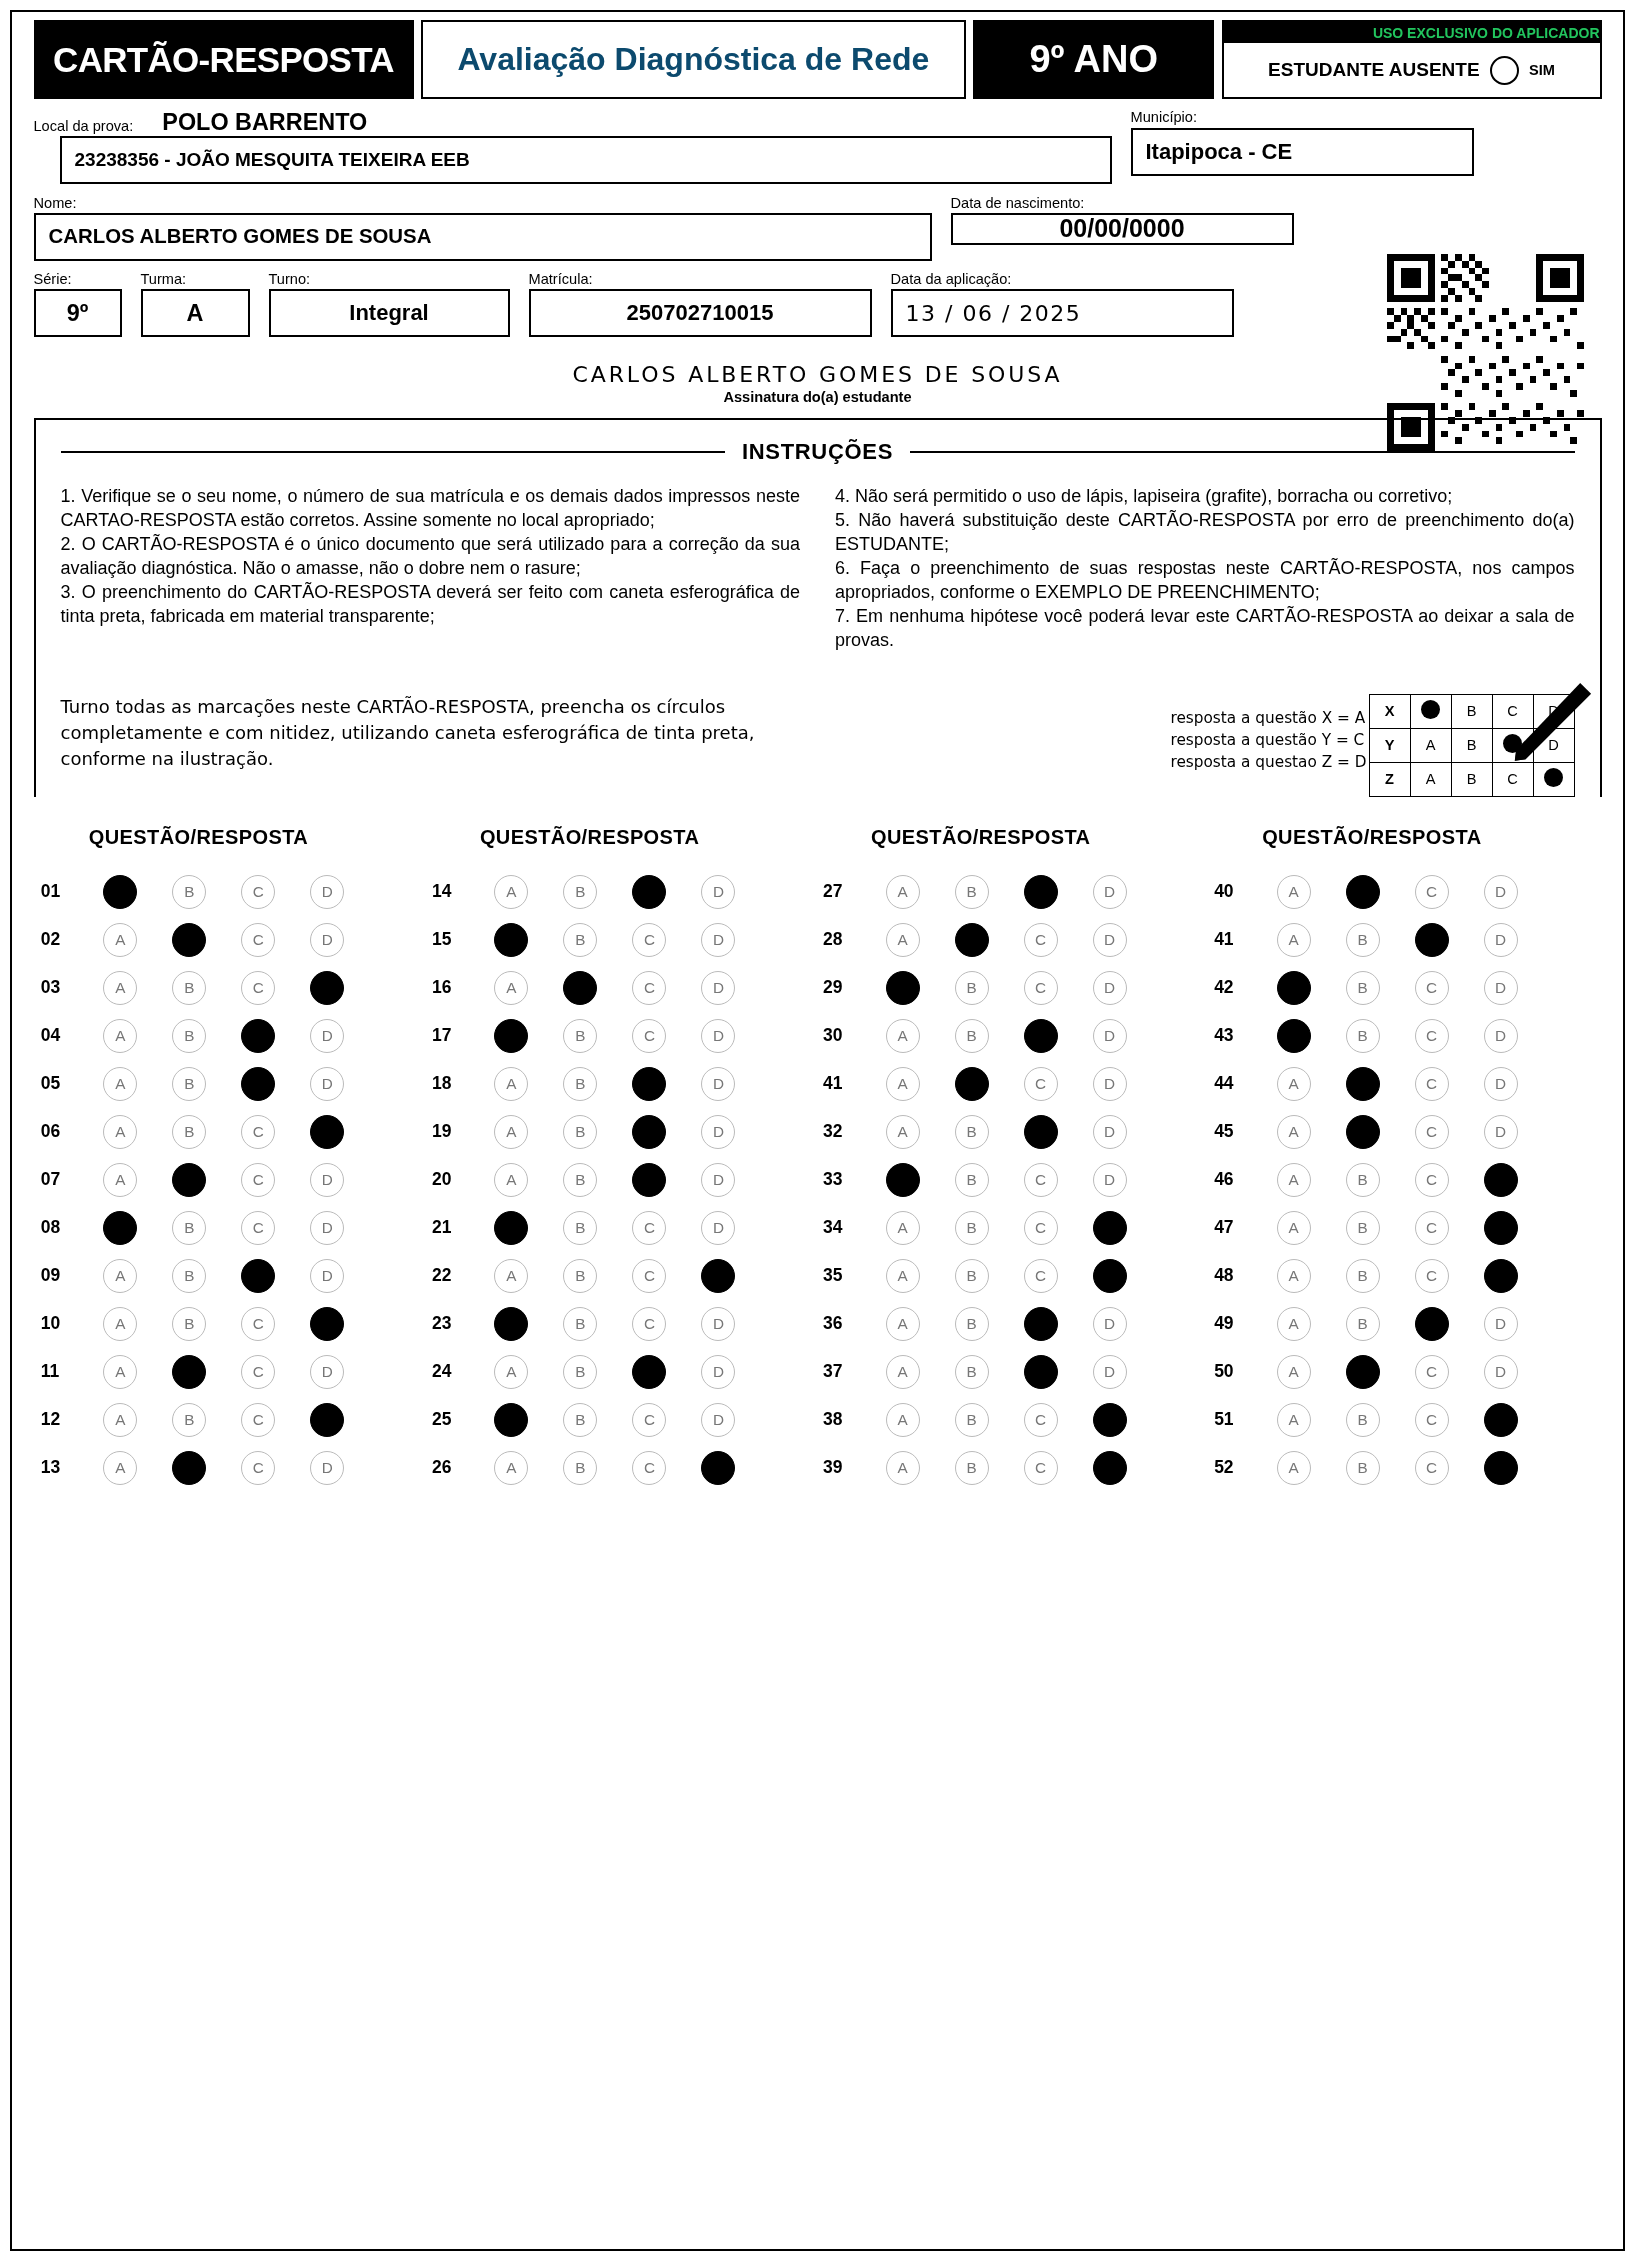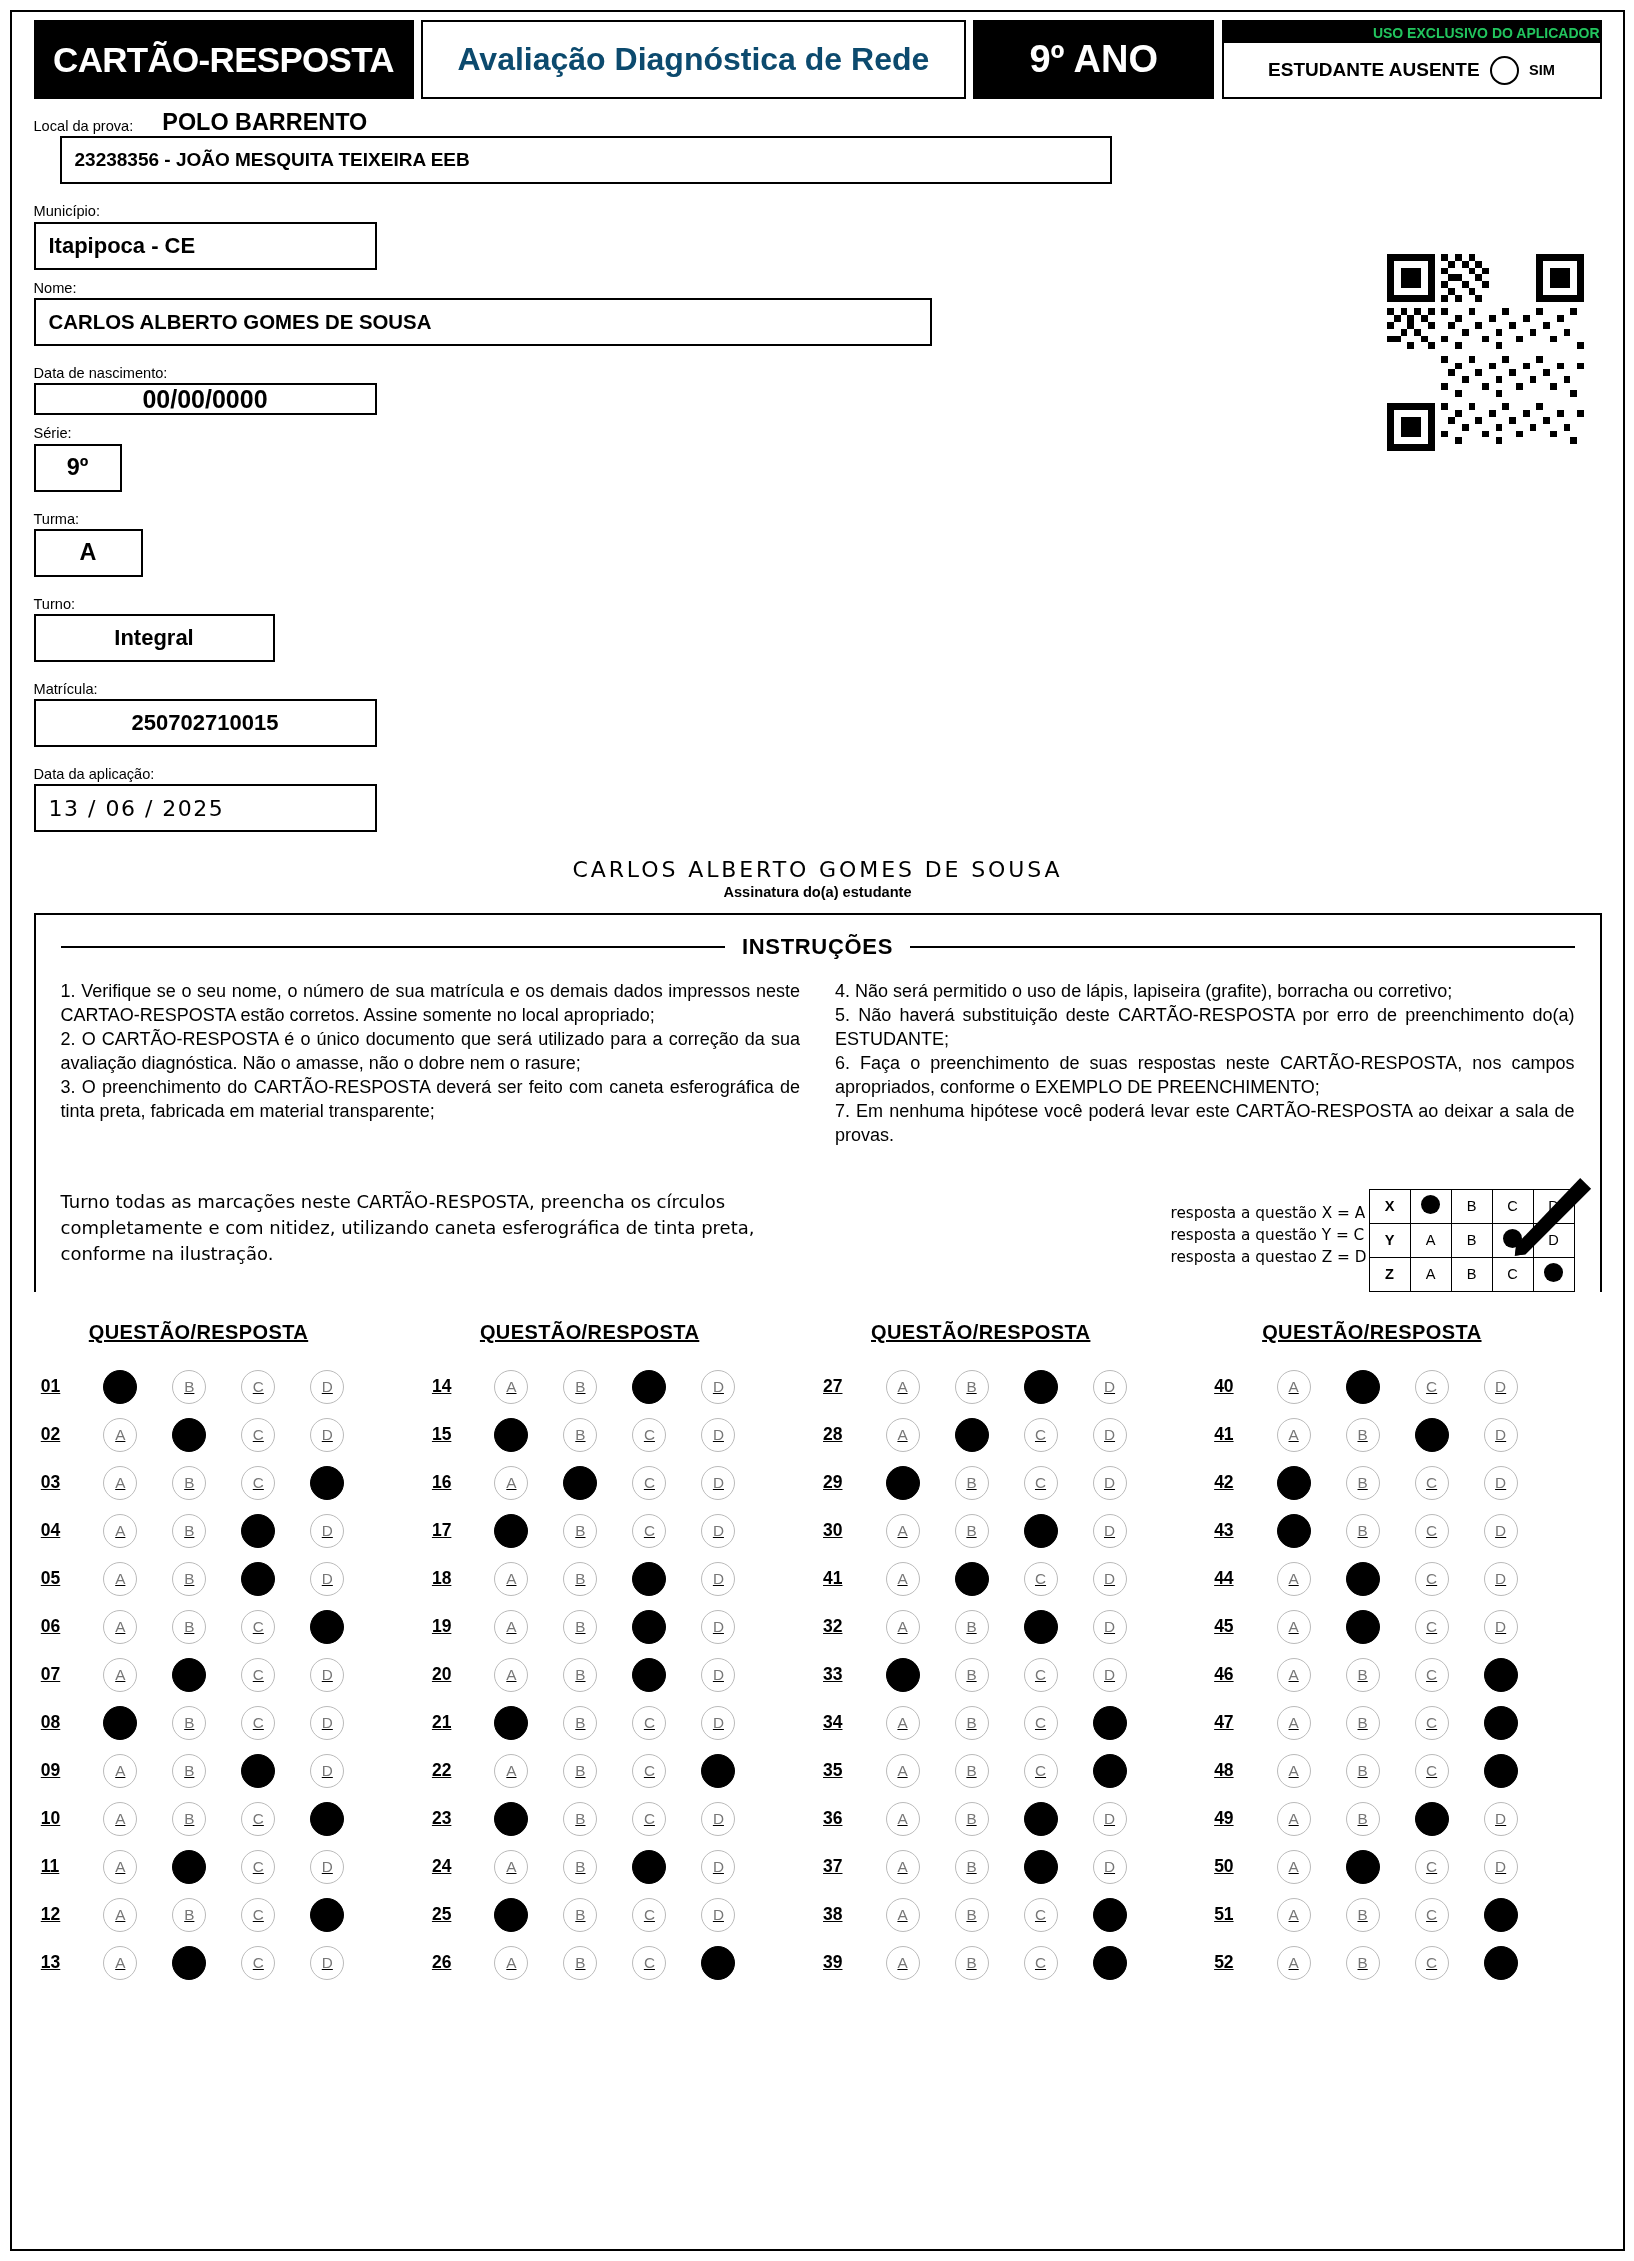--- a/index.html
+++ b/index.html
@@ -14,21 +14,21 @@
   .hdr-cartao{width:380px;font-size:35px;letter-spacing:-0.7px;}
   .hdr-title{flex:1;background:#fff;color:#0c4a6e;border:2.9px solid #000;display:flex;align-items:center;justify-content:center;font-size:32px;font-weight:bold;}
   .hdr-ano{width:241px;font-size:38px;}
   .hdr-aplicador{width:380px;border:2.2px solid #000;box-sizing:border-box;display:flex;flex-direction:column;}
   .aplic-top{background:#000;color:#22c55e;text-align:right;font-size:14px;font-weight:bold;padding:2.9px 0 2.2px;letter-spacing:0px;}
   .aplic-bot{flex:1;display:flex;align-items:center;justify-content:center;gap:10.2px;font-size:19px;font-weight:bold;}
   .aplic-circle{width:25px;height:25px;border:2.2px solid #000;border-radius:50%;}
   .aplic-sim{font-size:14.6px;font-weight:bold;}
 
   
-  .row{display:flex;gap:19px;margin-top:10.2px;flex-direction:column;}
+  .row{display:flex;gap:19px;margin-top:10.2px;}
   .col{display:flex;flex-direction:column;}
   .lbl-reg{font-size:14.6px;font-weight:normal;margin-bottom:2.2px;}
   .box{border:2.2px solid #000;box-sizing:border-box;display:flex;align-items:center;padding:0 13px;font-weight:bold;}
   .local-head{display:flex;align-items:flex-end;gap:29px;}
   .polo{font-size:23.4px;font-weight:bold;}
   .b-escola{width:1052px;height:48px;font-size:19px;margin-left:26px;}
   .b-municipio{width:343px;height:48px;font-size:22px;}
   .b-nome{width:898px;height:48px;font-size:20.4px;}
   .b-nasc{width:343px;height:32px;font-size:25px;justify-content:center;}
   .b-serie{width:88px;height:48px;font-size:23.4px;justify-content:center;}
@@ -59,21 +59,21 @@
   .fill-text{width:752px;font-size:18px;line-height:1.45;font-family:"DejaVu Sans",sans-serif;}
   .example{display:flex;align-items:flex-start;gap:2px;margin-left:auto;}
   .ex-lines{font-size:15.3px;line-height:1.45;padding-top:13px;font-family:"DejaVu Sans",sans-serif;}
   .ex-grid{position:relative;}
   table.exg{border-collapse:collapse;}
   table.exg td{border:1.5px solid #000;width:38px;height:31px;text-align:center;font-size:14.6px;}
   table.exg td.lab{font-weight:bold;}
   .dot{display:inline-block;width:19px;height:19px;background:#000;border-radius:50%;}
 
   
-  .answers{display:flex;margin:29px 7.3px 0;gap:11px;text-decoration:underline;}
+  .answers{display:flex;margin:29px 7.3px 0;gap:11px;}
   .ablock{flex:1;}
   .ahead{font-size:20px;font-weight:bold;letter-spacing:0.4px;margin-left:48px;margin-bottom:19px;}
   .arow{display:flex;align-items:center;height:48px;}
   .qnum{width:45px;font-size:17.5px;font-weight:bold;}
   .opts{display:flex;gap:0;}
   .opt{width:69px;display:flex;align-items:center;justify-content:center;}
   .bub{width:34px;height:34px;border:1.5px solid #bbb;border-radius:50%;display:flex;align-items:center;justify-content:center;font-size:15.3px;color:#777;box-sizing:border-box;}
   .bub.filled{background:#000;border-color:#000;color:transparent;}
 </style>
 </head>

